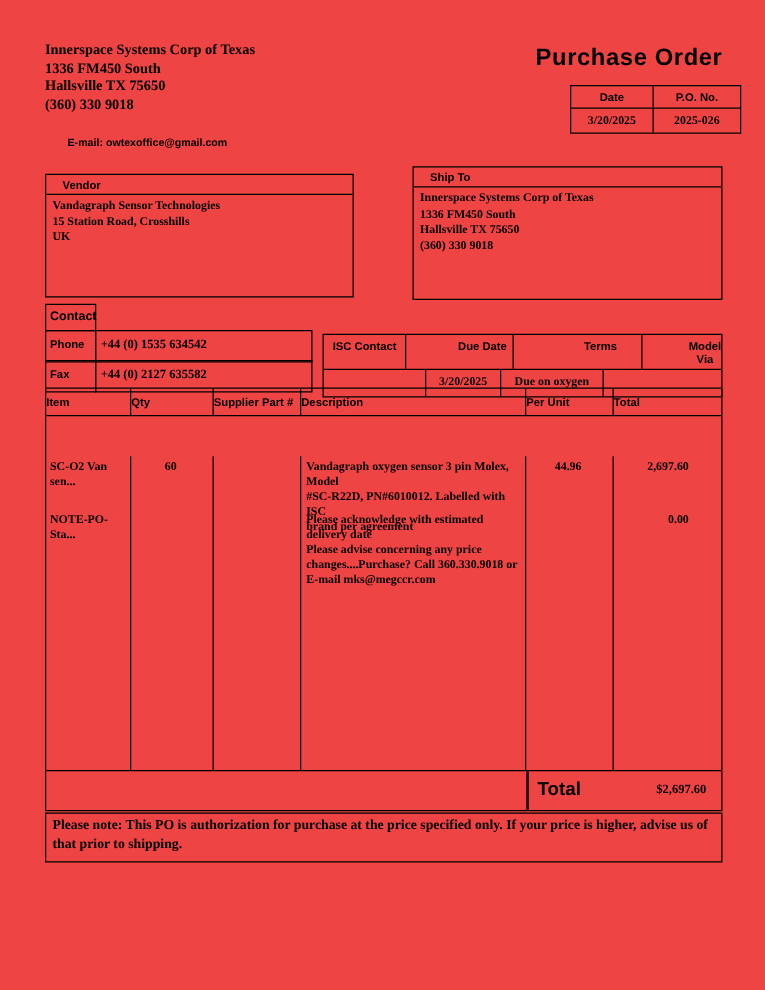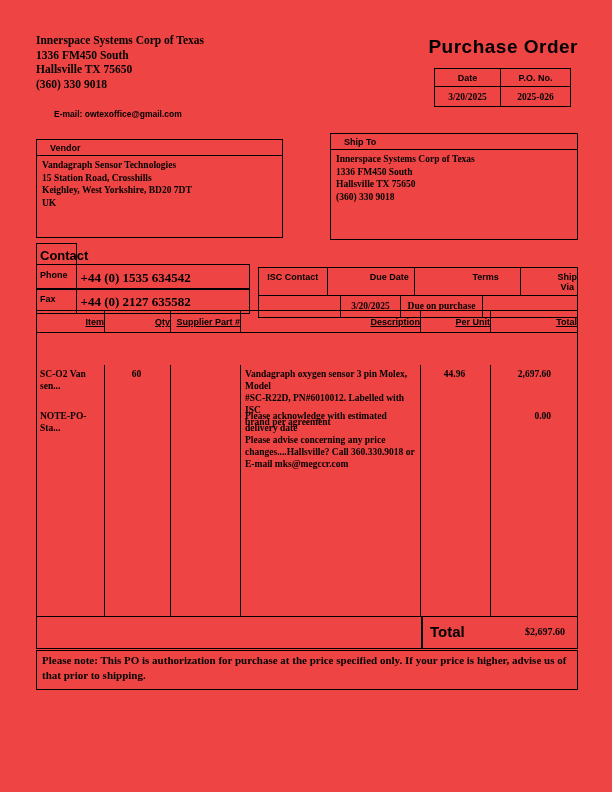--- a/index.html
+++ b/index.html
@@ -14,58 +14,58 @@
   .serif { font-family:"Liberation Serif", serif; font-weight:bold; }
 
   
   .company { left:36px; top:33px; font-size:11.5px; line-height:14.5px; }
   .email-line { left:54px; top:109px; font-size:8.5px; }
 
   
   .po-title { left:300px; top:36px; width:278px; text-align:right; font-size:19px; letter-spacing:0.5px; }
 
   
-  .meta { left:434px; top:68px; width:137px; border:1.5px solid #000; }
+  .meta { left:456px; top:68px; width:137px; border:1.5px solid #000; }
   .meta .row { display:flex; }
   .meta .row > div { width:66px; text-align:center; }
   .meta .row > div:last-child { flex:1; }
   .meta .hdr { border-bottom:1.5px solid #000; }
   .meta .hdr > div { font-size:9px; padding:4px 0 3px; }
   .meta .val > div { font-size:9.5px; padding:5px 0 4px; }
   .meta .row > div:first-child { border-right:1.5px solid #000; }
 
   
   .addr-box { border:1.5px solid #000; }
   .vendor-box { left:36px; top:139px; width:247px; height:99px; }
   .shipto-box { left:330px; top:133px; width:248px; height:107px; }
   .box-label { border-bottom:1.5px solid #000; font-size:9px; padding:3px 0 2px 13px; font-family:"Liberation Sans", sans-serif; }
   .box-content { padding:3px 5px; font-size:9.5px; line-height:12.5px; }
 
   
-  .contact-cell { left:36px; top:243px; width:41px; height:22px; border:1.5px solid #000; font-size:13px; padding:4px 0 0 3px; }
+  .contact-cell { left:36px; top:243px; width:41px; height:22px; border:1.5px solid #000; font-size:10px; padding:4px 0 0 3px; }
   .contact-row { left:36px; width:214px; height:26px; display:flex;border-radius:13px; }
   .contact-row .lbl { width:41px; border:1.5px solid #000; font-size:9px; padding:5px 0 0 3px; font-family:"Liberation Sans", sans-serif; }
-  .contact-row .val { flex:1; border:1.5px solid #000; margin-left:-1.5px; font-size:13px; padding:5px 0 0 4px; }
+  .contact-row .val { flex:1; border:1.5px solid #000; margin-left:-1.5px; font-size:10px; padding:5px 0 0 4px; }
   .row-phone { top:263.5px; }
   .row-fax   { top:288px; }
 
   
   .order-info { left:258px; top:267px; width:320px; border:1.5px solid #000; }
   .order-info .row { display:flex; }
   .order-info .row > div { text-align:center; border-right:1.5px solid #000; }
   .order-info .row > div:last-child { border-right:none; flex:1; }
   .order-info .c1 { width:82px; } .order-info .c2 { width:60px; } .order-info .c3 { width:82px; }
   .order-info .hdr { border-bottom:1.5px solid #000;gap:37px; }
   .order-info .hdr > div { font-size:9px; padding:4px 0 3px; }
   .order-info .val > div { font-size:9.5px; padding:5px 0 4px; min-height:21px; }
 
   
   .items { left:36px; top:310px; width:542px; border:1.5px solid #000; }
   .items .hdr { display:flex; border-bottom:1.5px solid #000; }
-  .items .hdr > div { font-size:9px; text-align:right; padding:6px 0 5px; border-right:1.5px solid #000; font-family:"Liberation Sans", sans-serif;text-decoration:underline; }
+  .items .hdr > div { font-size:9px; text-align:left; padding:6px 0 5px; border-right:1.5px solid #000; font-family:"Liberation Sans", sans-serif; }
   .items .body { display:flex; height:283px; }
   .items .body > div { position:relative; border-right:1.5px solid #000;margin-top:32px; }
   .items .hdr > div:last-child, .items .body > div:last-child { border-right:none; }
   .w-item {width:68px;} .w-qty {width:66px;} .w-part {width:70px;} .w-desc {width:180px;} .w-unit {width:70px;} .w-total {flex:1;}
   .cell-txt { position:absolute; font-size:9.5px; line-height:12px; }
   .r1 { top:3px; } .r2 { top:45px; }
   .al { left:3px; } .ar { right:5px; text-align:center; } .art { right:26px; text-align:right; }
   .desc-block { left:4px; right:3px; }
   .total-row { position:relative; height:32px; border-top:1.5px solid #000; }
   .total-row .vline { position:absolute; left:384px; top:0; bottom:0; width:1.5px; background:#000; }
@@ -103,21 +103,20 @@
       <div>3/20/2025</div>
       <div>2025-026</div>
     </div>
   </div>
 
   <div class="abs addr-box vendor-box">
     <div class="box-label">Vendor</div>
     <div class="box-content">
       <div>Vandagraph Sensor Technologies</div>
       <div>15 Station Road, Crosshills</div>
-      <div>Keighley, West Yorkshire, BD20 7DT</div>
       <div>UK</div>
     </div>
   </div>
 
   <div class="abs addr-box shipto-box">
     <div class="box-label">Ship To</div>
     <div class="box-content">
       <div>Innerspace Systems Corp of Texas</div>
       <div>1336 FM450 South</div>
       <div>Hallsville TX 75650</div>
@@ -133,26 +132,26 @@
   <div class="abs contact-row row-fax">
     <div class="lbl">Fax</div>
     <div class="val serif">+44 (0) 2127 635582</div>
   </div>
 
   <div class="abs order-info">
     <div class="row hdr sans">
       <div class="c1">ISC Contact</div>
       <div class="c2">Due Date</div>
       <div class="c3">Terms</div>
-      <div>Ship Via</div>
+      <div>Model Via</div>
     </div>
     <div class="row val serif">
       <div class="c1"></div>
       <div class="c2">3/20/2025</div>
-      <div class="c3">Due on purchase</div>
+      <div class="c3">Due on oxygen</div>
       <div></div>
     </div>
   </div>
 
   <div class="abs items">
     <div class="hdr">
       <div class="w-item">Item</div>
       <div class="w-qty">Qty</div>
       <div class="w-part">Supplier Part #</div>
       <div class="w-desc">Description</div>
@@ -174,21 +173,21 @@
       </div>
       <div class="w-desc">
         <div class="cell-txt r1 desc-block">
           <div>Vandagraph oxygen sensor 3 pin Molex, Model</div>
           <div>#SC-R22D, PN#6010012.  Labelled with ISC</div>
           <div>brand per agreement</div>
         </div>
         <div class="cell-txt r2 desc-block">
           <div>Please acknowledge with estimated delivery date</div>
           <div>Please advise concerning any price</div>
-          <div>changes....Hallsville?  Call 360.330.9018 or</div>
+          <div>changes....Purchase?  Call 360.330.9018 or</div>
           <div>E-mail mks@megccr.com</div>
         </div>
       </div>
       <div class="w-unit">
         <div class="cell-txt r1 ar" style="left:3px;">44.96</div>
         <div class="cell-txt r2 ar" style="left:3px;"></div>
       </div>
       <div class="w-total">
         <div class="cell-txt r1 art" style="left:3px;">2,697.60</div>
         <div class="cell-txt r2 art" style="left:3px;">0.00</div>

